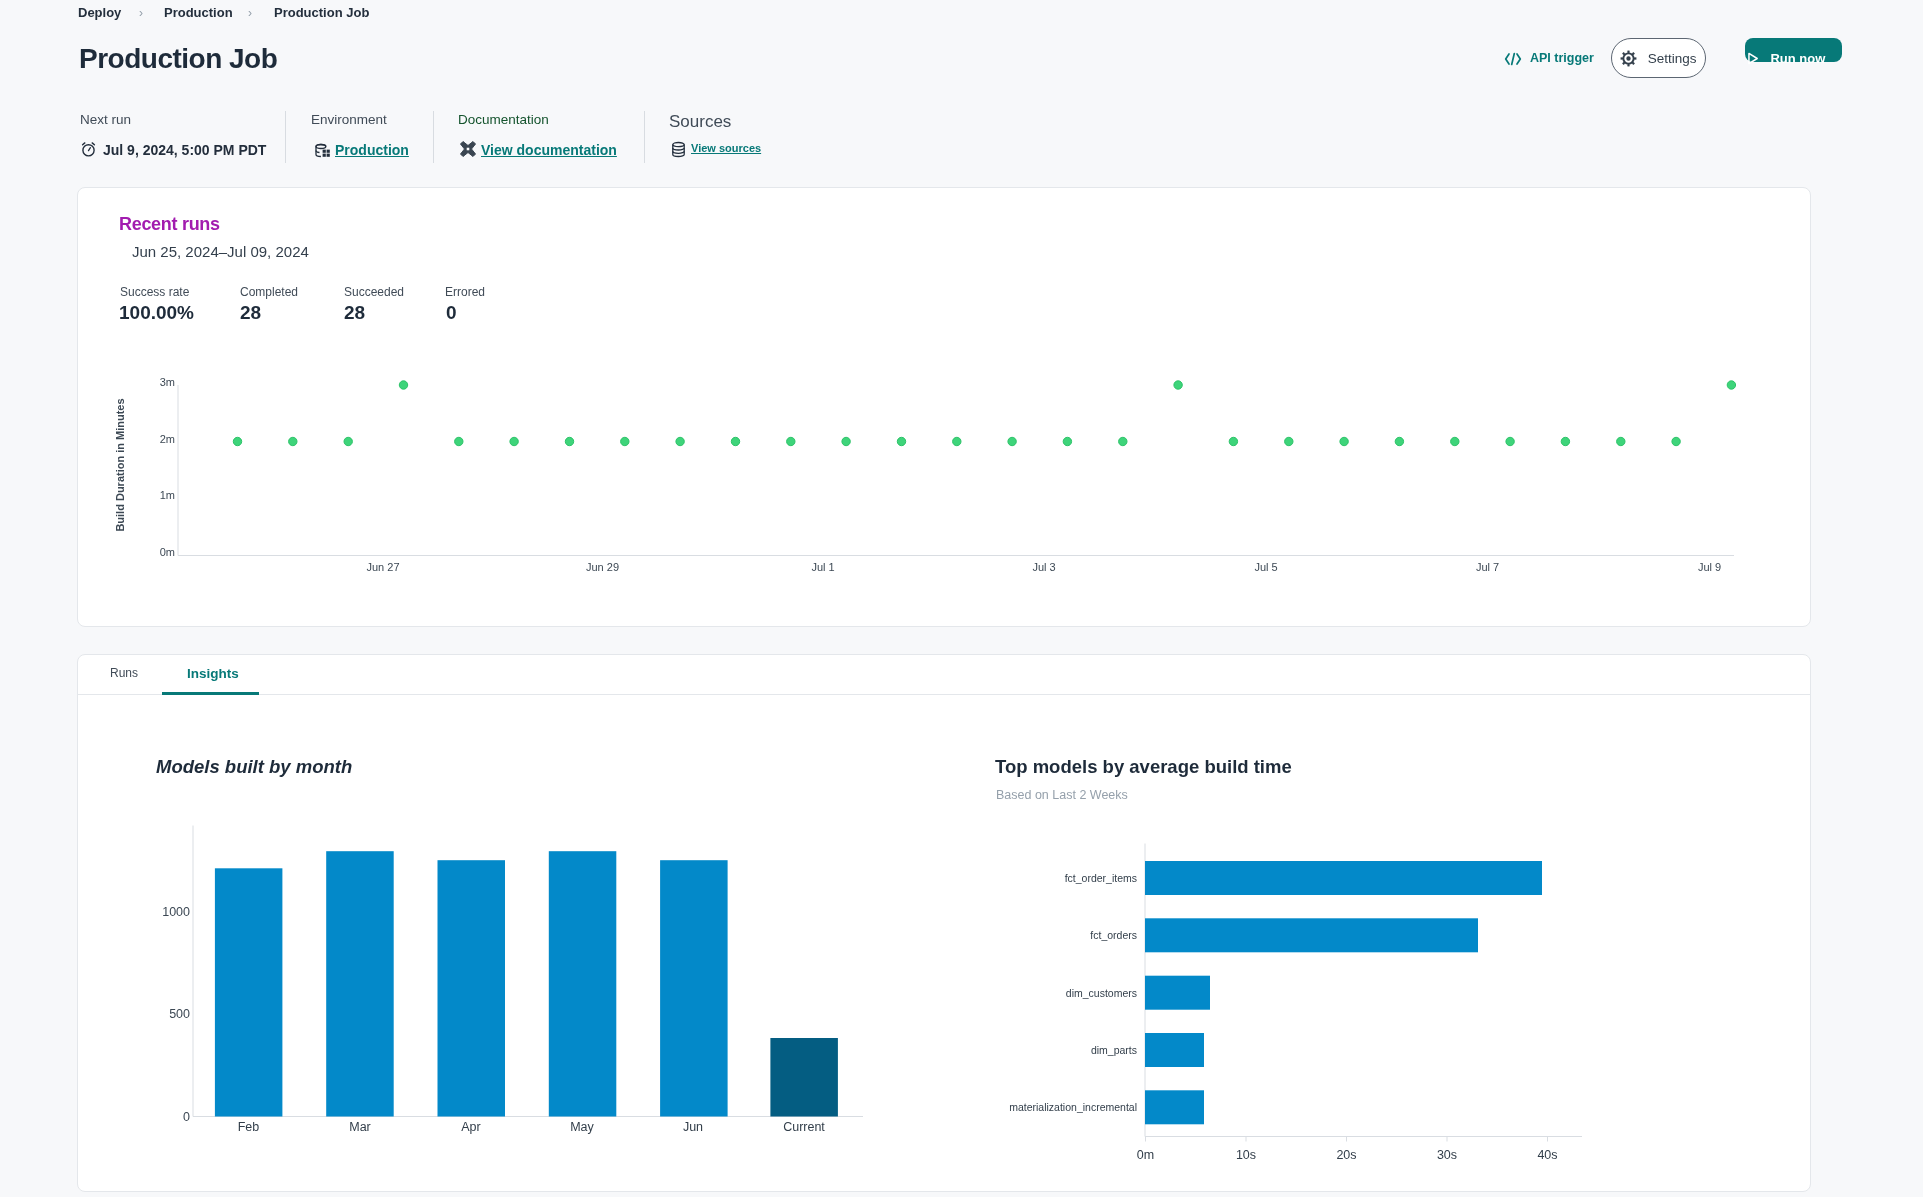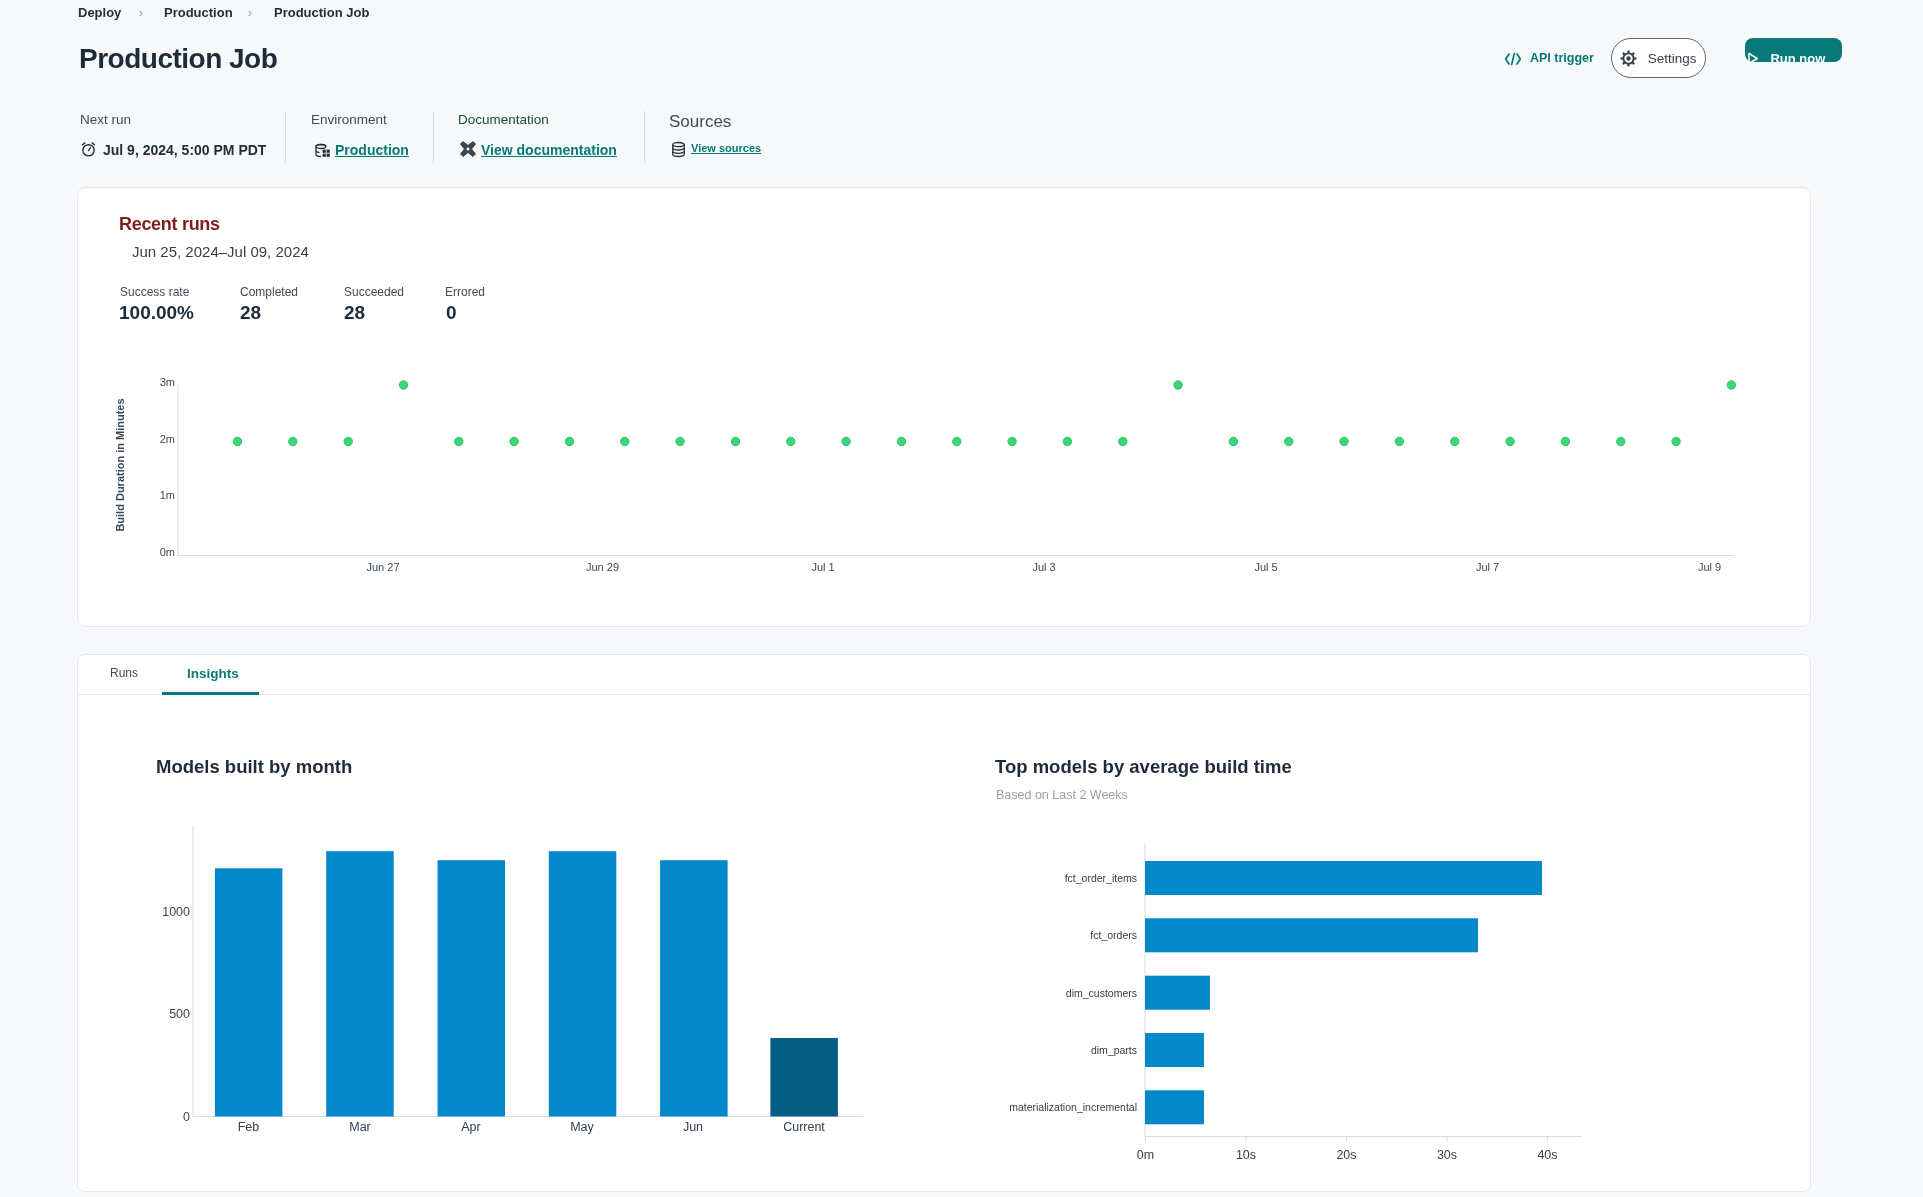--- a/index.html
+++ b/index.html
@@ -88,21 +88,21 @@
     <svg width="17" height="17" viewBox="0 0 17 17">
       <ellipse cx="8.5" cy="3.6" rx="5.7" ry="2.1" fill="none" stroke="#232e3c" stroke-width="1.3"></ellipse>
       <path d="M2.8 3.6 L2.8 13.4 C2.8 14.6 5.4 15.5 8.5 15.5 C11.6 15.5 14.2 14.6 14.2 13.4 L14.2 3.6" fill="none" stroke="#232e3c" stroke-width="1.3"></path>
       <path d="M2.8 6.9 C2.8 8.1 5.4 9 8.5 9 C11.6 9 14.2 8.1 14.2 6.9" fill="none" stroke="#232e3c" stroke-width="1.3"></path>
       <path d="M2.8 10.2 C2.8 11.4 5.4 12.3 8.5 12.3 C11.6 12.3 14.2 11.4 14.2 10.2" fill="none" stroke="#232e3c" stroke-width="1.3"></path>
     </svg>
   </div>
   <div class="abs teal" style="left:691px; top:142px; font-size:11px; font-weight:700; text-decoration:underline;">View sources</div>
 
   <div class="card" style="left:77px; top:187px; width:1734px; height:440px;"></div>
-  <div class="abs" style="left:119px; top:214px; font-size:18px; font-weight:700; letter-spacing:-0.3px; color:#7f1d1d;">Recent runs</div>
+  <div class="abs" style="left:119px; top:214px; font-size:18px; font-weight:700; letter-spacing:-0.3px; color:#a21caf;">Recent runs</div>
   <div class="abs" style="left:132px; top:243px; font-size:15px; color:#333f4c;text-align:center;">Jun 25, 2024–Jul 09, 2024</div>
 
   <div class="abs" style="left:120px; top:285px; font-size:12px; color:#404b57;">Success rate</div>
   <div class="abs" style="left:119px; top:302px; font-size:19px; font-weight:700; color:#1e2b3a;">100.00%</div>
   <div class="abs" style="left:240px; top:285px; font-size:12px; color:#404b57;">Completed</div>
   <div class="abs" style="left:240px; top:302px; font-size:19px; font-weight:700; color:#1e2b3a;">28</div>
   <div class="abs" style="left:344px; top:285px; font-size:12px; color:#404b57;">Succeeded</div>
   <div class="abs" style="left:344px; top:302px; font-size:19px; font-weight:700; color:#1e2b3a;">28</div>
   <div class="abs" style="left:445px; top:285px; font-size:12px; color:#404b57;">Errored</div>
   <div class="abs" style="left:446px; top:302px; font-size:19px; font-weight:700; color:#1e2b3a;">0</div>
@@ -157,21 +157,21 @@
         <circle cx="1654.4" cy="30" r="4.2"></circle>
       </g>
   </svg>
 
   <div class="card" style="left:77px; top:654px; width:1734px; height:538px;"></div>
   <div class="abs" style="left:78px; top:694px; width:1732px; height:1px; background:#e4e7eb;"></div>
   <div class="abs" style="left:110px; top:666px; font-size:12px; color:#404b57;">Runs</div>
   <div class="abs" style="left:187px; top:666px; font-size:13.5px; font-weight:700; color:#077978;">Insights</div>
   <div class="abs" style="left:162px; top:692px; width:97px; height:3px; background:#077978;"></div>
 
-  <div class="abs" style="left:156px; top:756px; font-size:18.5px; font-weight:700; color:#1e2b3a;">Models built by month</div>
+  <div class="abs" style="left:156px; top:756px; font-size:18.5px; font-weight:700; color:#1e2b3a;font-style:italic;">Models built by month</div>
 
   <svg class="abs" style="left:150px; top:800px;" width="760" height="360" viewBox="0 0 760 360">
     <line x1="43" y1="25.5" x2="43" y2="316.5" stroke="#d9dde2" stroke-width="1"></line>
     <line x1="43" y1="316.5" x2="713" y2="316.5" stroke="#d9dde2" stroke-width="1"></line>
     <text x="40" y="115.5" font-size="12.5" fill="#3c4854" text-anchor="end">1000</text>
     <text x="40" y="218" font-size="12.5" fill="#3c4854" text-anchor="end">500</text>
     <text x="40" y="320.5" font-size="12.5" fill="#3c4854" text-anchor="end">0</text>
     <g fill="#0389c9">
       <rect x="64.9" y="68.3" width="67.5" height="248.2"></rect>
       <rect x="176.2" y="51.2" width="67.5" height="265.3"></rect>

